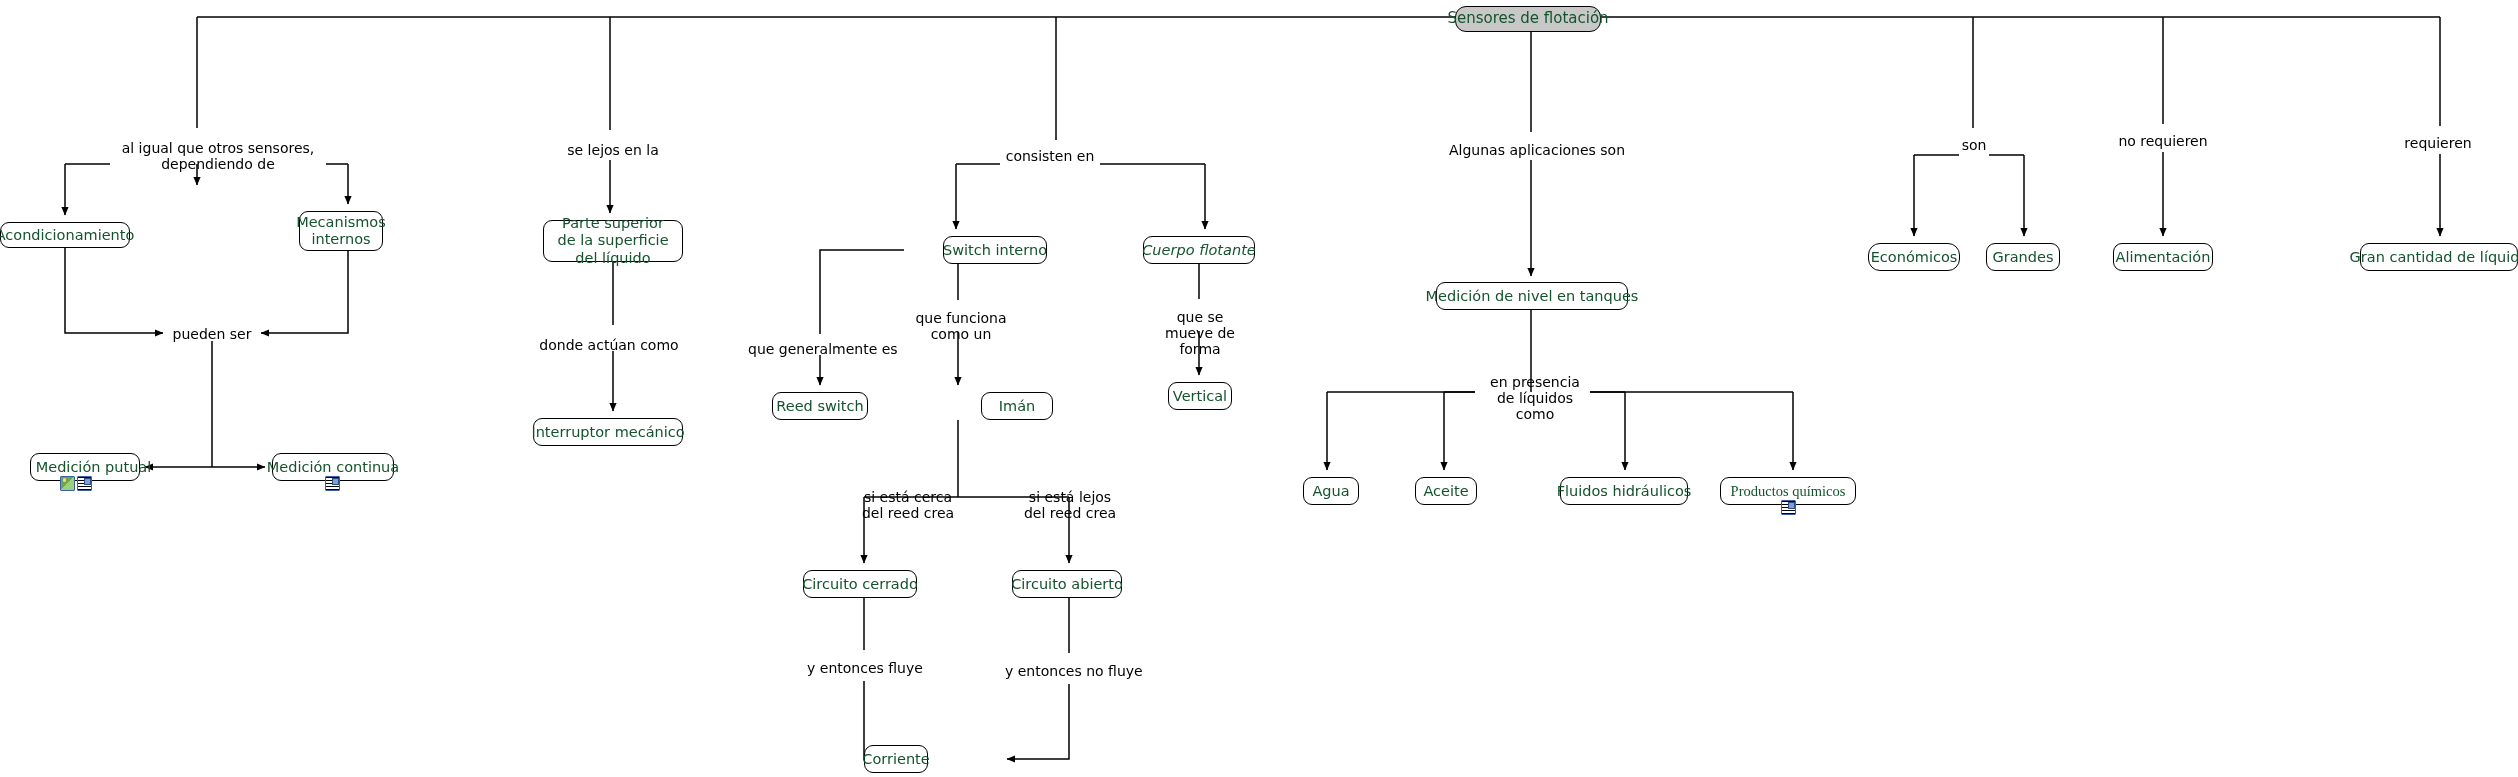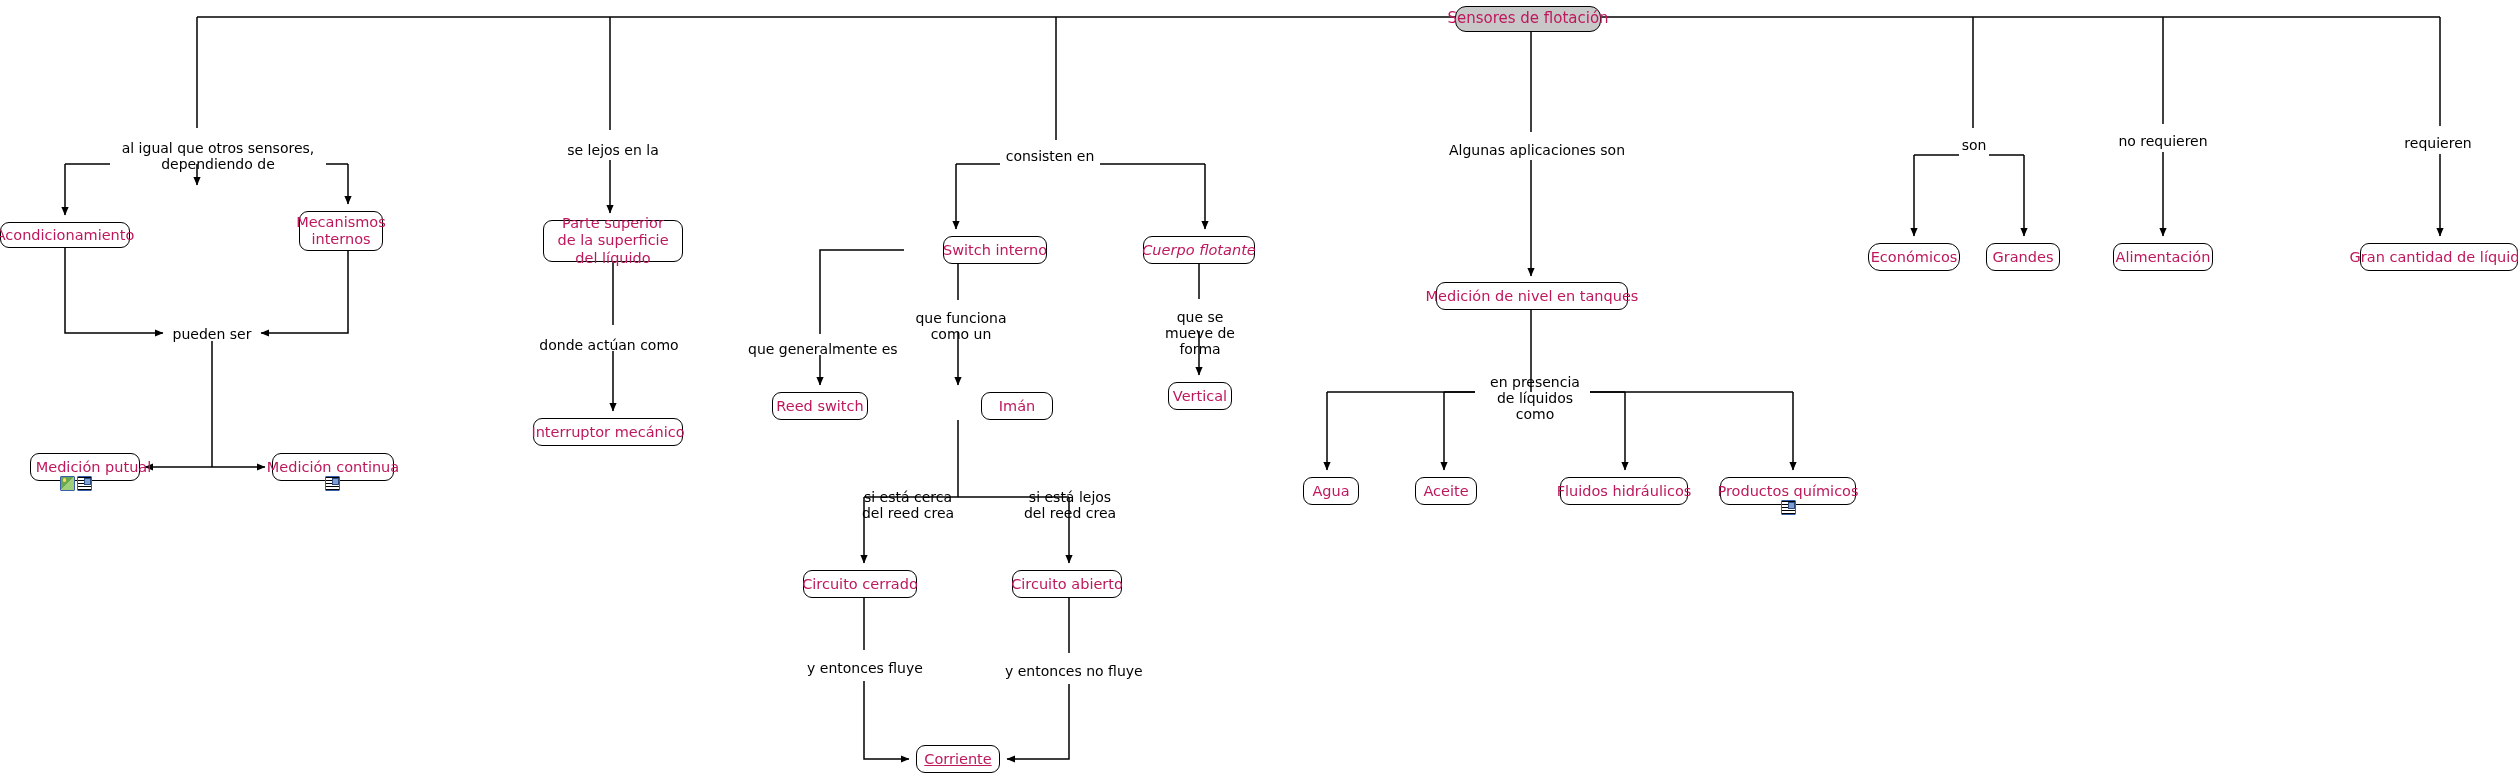--- a/index.html
+++ b/index.html
@@ -23,21 +23,21 @@
     width: 2518px;
     height: 777px;
     pointer-events: none;
   }
   .node {
     position: absolute;
     box-sizing: border-box;
     border: 1.3px solid #000000;
     border-radius: 9px;
     background: #ffffff;
-    color: #be185d;
+    color: #14532d;
     font-size: 14.5px;
     line-height: 1.14;
     display: flex;
     align-items: center;
     justify-content: center;
     text-align: center;
     padding: 2px 9px;
     white-space: nowrap;
   }
   .node.root {
@@ -241,21 +241,21 @@
   </div>
 
   <div class="node" style="left:803px; top:570px; width:114px; height:28px;">
     <span>Circuito cerrado</span>
   </div>
 
   <div class="node" style="left:1012px; top:570px; width:110px; height:28px;">
     <span>Circuito abierto</span>
   </div>
 
-  <div class="node" style="left:916px; top:745px; width:84px; height:28px;text-decoration:underline;">
+  <div class="node" style="left:864px; top:745px; width:64px; height:28px;">
     <span>Corriente</span>
   </div>
 
   <div class="node" style="left:1143px; top:236px; width:112px; height:28px;font-style:italic;">
     <span>Cuerpo flotante</span>
   </div>
 
   <div class="node" style="left:1168px; top:382px; width:64px; height:28px;">
     <span>Vertical</span>
   </div>
@@ -269,21 +269,21 @@
   </div>
 
   <div class="node" style="left:1415px; top:477px; width:62px; height:28px;">
     <span>Aceite</span>
   </div>
 
   <div class="node" style="left:1560px; top:477px; width:128px; height:28px;">
     <span>Fluidos hidráulicos</span>
   </div>
 
-  <div class="node" style="left:1720px; top:477px; width:136px; height:28px;">
+  <div class="node" style="left:1720px; top:477px; width:136px; height:28px;font-family:Liberation Serif, serif;">
     <span>Productos químicos</span>
   </div>
 
   <div class="node" style="left:1868px; top:243px; width:92px; height:28px;border-radius:12px;">
     <span>Económicos</span>
   </div>
 
   <div class="node" style="left:1986px; top:243px; width:74px; height:28px;">
     <span>Grandes</span>
   </div>

